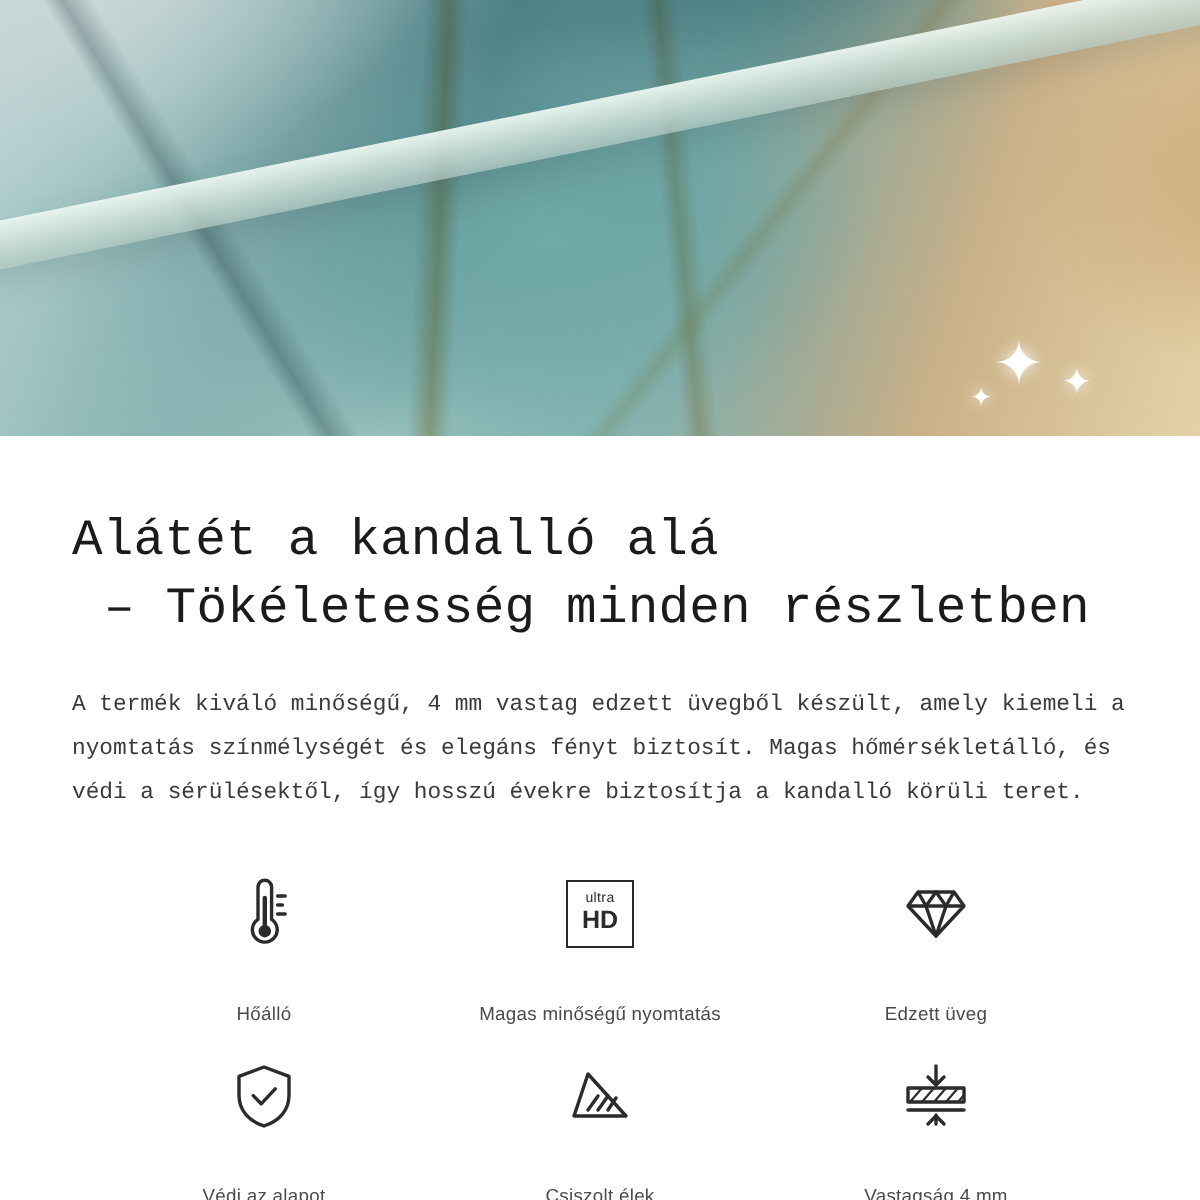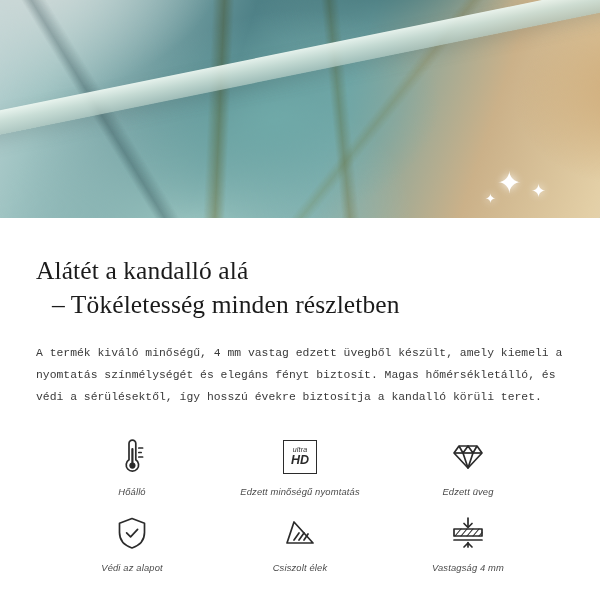--- a/index.html
+++ b/index.html
@@ -89,21 +89,21 @@
   }
   .sparkle.s1 { right: 78px; top: 168px; font-size: 30px; }
   .sparkle.s2 { right: 54px; top: 182px; font-size: 18px; }
   .sparkle.s3 { right: 104px; top: 192px; font-size: 13px; }
 
   
   .content {
     padding: 20px 36px 0 36px;
   }
   h1.headline {
-    font-family: Liberation Serif, serif;
+    font-family: Liberation Mono, monospace;
     font-weight: normal;
     color: #1b1b1b;
     font-size: 25.5px;
     line-height: 1.33;
     margin: 16px 0 0 0;
     letter-spacing: 0.1px;
   }
   h1.headline .line2 { display: block; margin-left: 16px; }
   p.body-text {
     color: #3a3a3a;
@@ -120,30 +120,29 @@
     display: grid;
     grid-template-columns: repeat(3, 1fr);
     row-gap: 14px;
     padding: 0 12px;
   }
   .feature {
     display: flex;
     flex-direction: column;
     align-items: center;
     justify-content: flex-start;
-    font-style: italic;
   }
   .feature-icon {
     height: 44px;
     display: flex;
     align-items: center;
     justify-content: center;
   }
   .feature-label {
-    margin-top: 7px;
+    margin-top: 22px;
     font-size: 9.4px;
     color: #4a4a4a;
     text-align: left;
     letter-spacing: 0.15px;
   }
   .ultra-hd-box {
     width: 32px;
     height: 32px;
     border: 1.6px solid #2b2b2b;
     display: flex;
@@ -205,21 +204,21 @@
         <div class="feature-label">Hőálló</div>
       </div>
 
       <div class="feature">
         <div class="feature-icon">
           <div class="ultra-hd-box">
             <span class="u">ultra</span>
             <span class="hd">HD</span>
           </div>
         </div>
-        <div class="feature-label">Edzett minőségű nyomtatás</div>
+        <div class="feature-label">Magas minőségű nyomtatás</div>
       </div>
 
       <div class="feature">
         <div class="feature-icon">
           <svg width="40" height="36" viewBox="0 0 40 36" fill="none" stroke="#2b2b2b" stroke-width="1.7" stroke-linejoin="round">
             <path d="M11 7h18l5 7-14 15L6 14z"></path>
             <path d="M6 14h28"></path>
             <path d="M11 7l4 7 5-7 5 7 4-7"></path>
             <path d="M15 14l5 15 5-15"></path>
           </svg>

